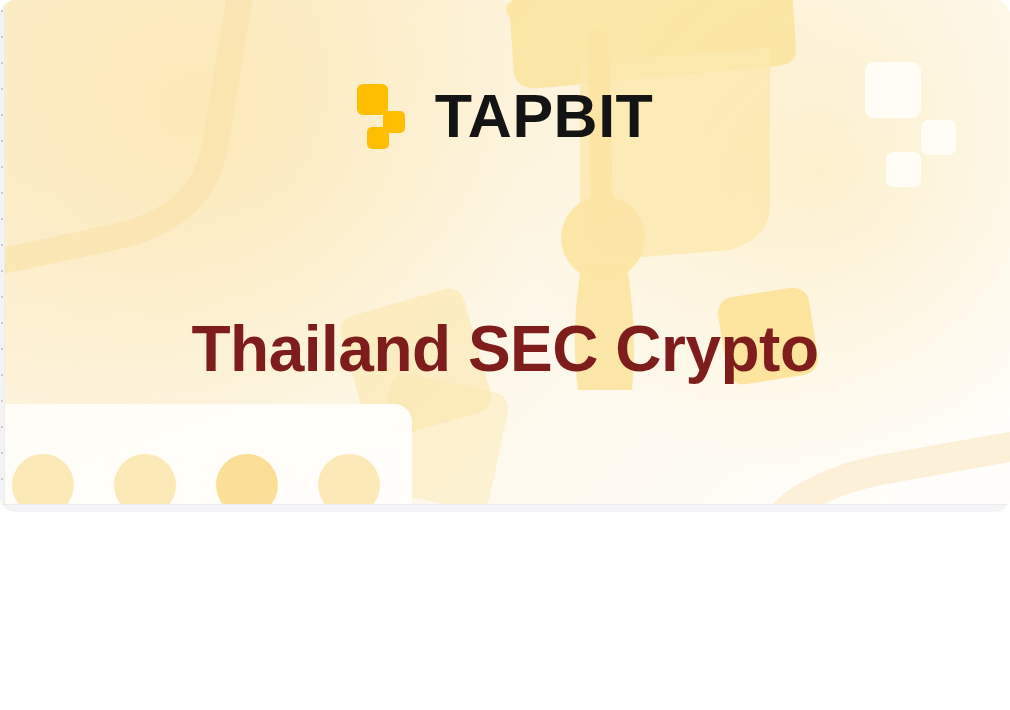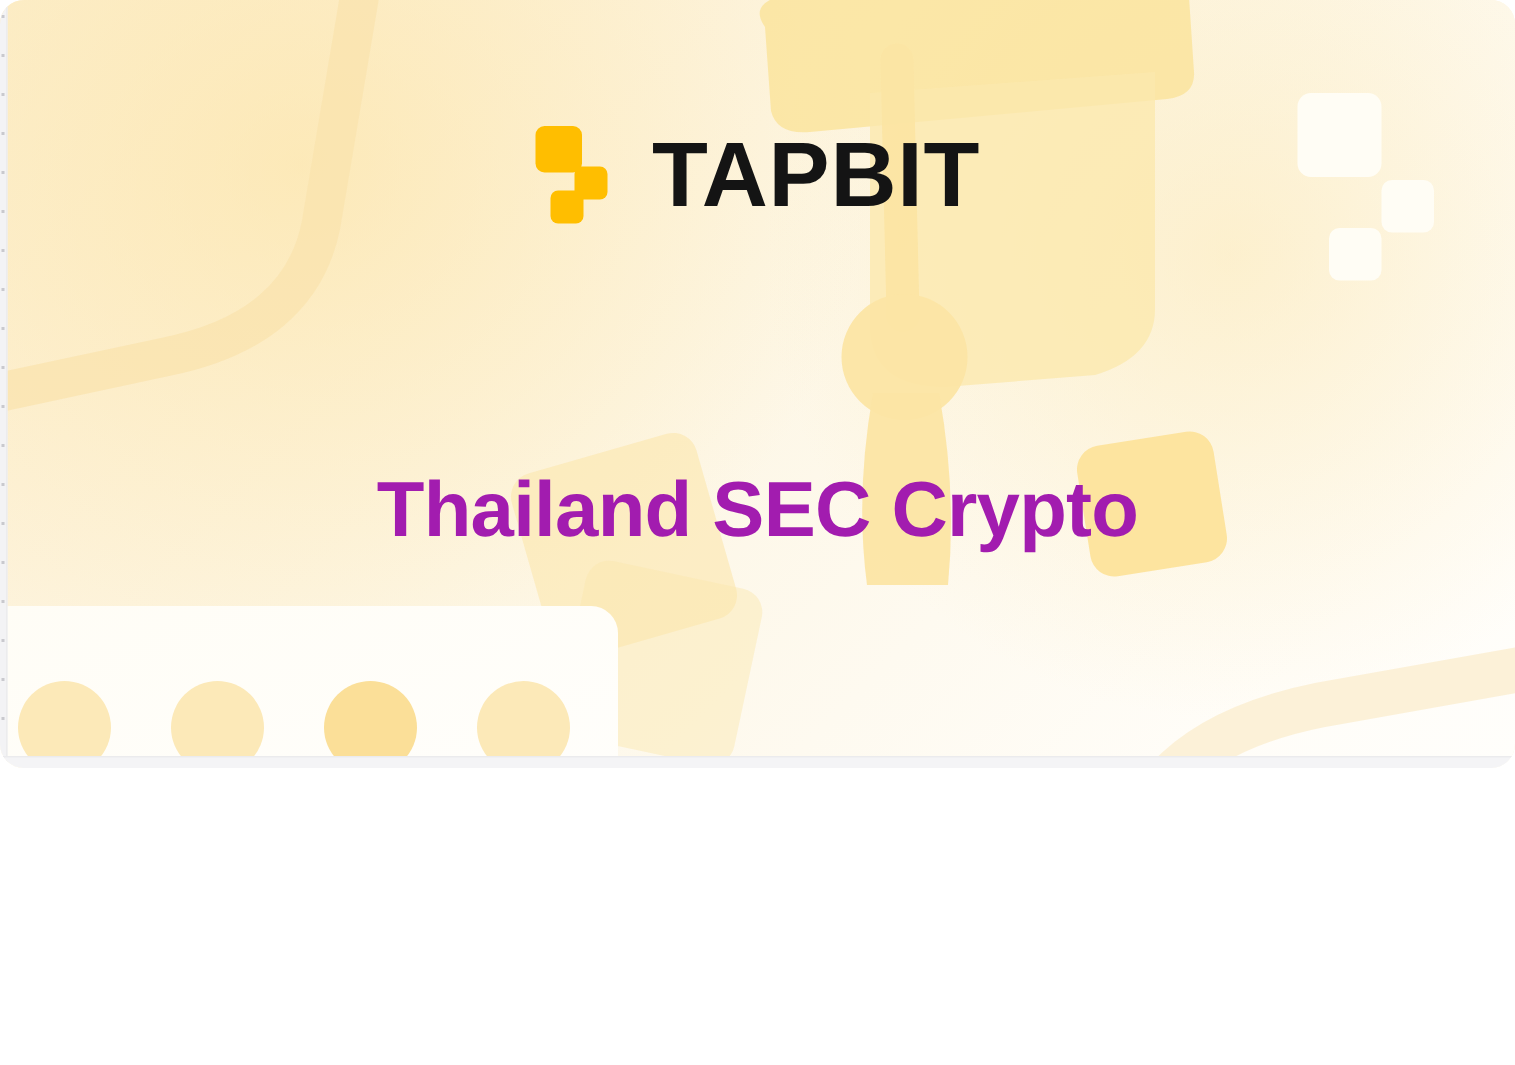--- a/index.html
+++ b/index.html
@@ -223,23 +223,23 @@
   .headline {
     position: absolute;
     left: 0; right: 0;
     top: 300px;
     text-align: center;
     padding: 0 70px;
     box-sizing: border-box;
   }
   .headline-line {
     font-family: "Liberation Sans", sans-serif;
-    font-size: 52px;
+    font-size: 64px;
     font-weight: 700;
-    color: #a21caf;
+    color: #7f1d1d;
     line-height: 1.55;
     letter-spacing: -0.5px;
     white-space: nowrap;
   }
 
   
   .edge-left {
     position: absolute;
     left: 0; top: 0;
     width: 5px; height: 710px;

